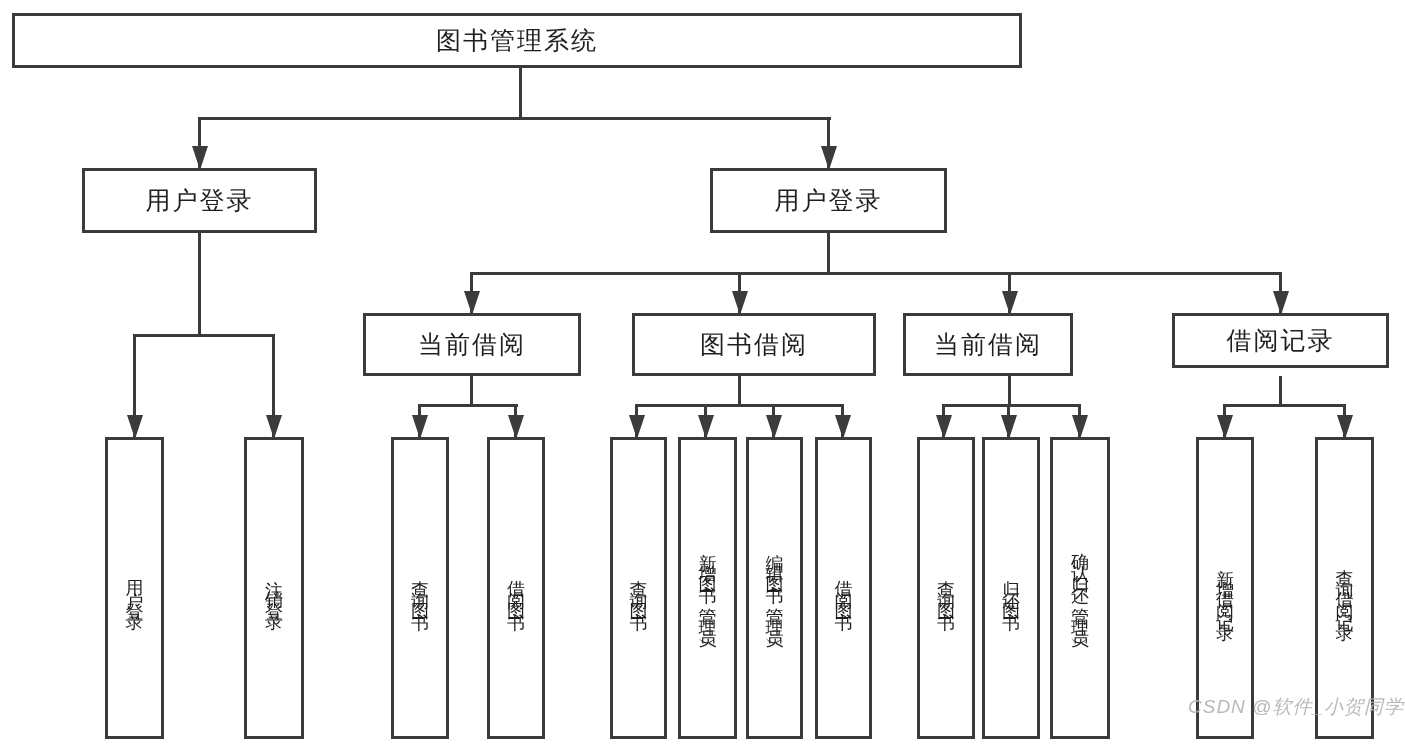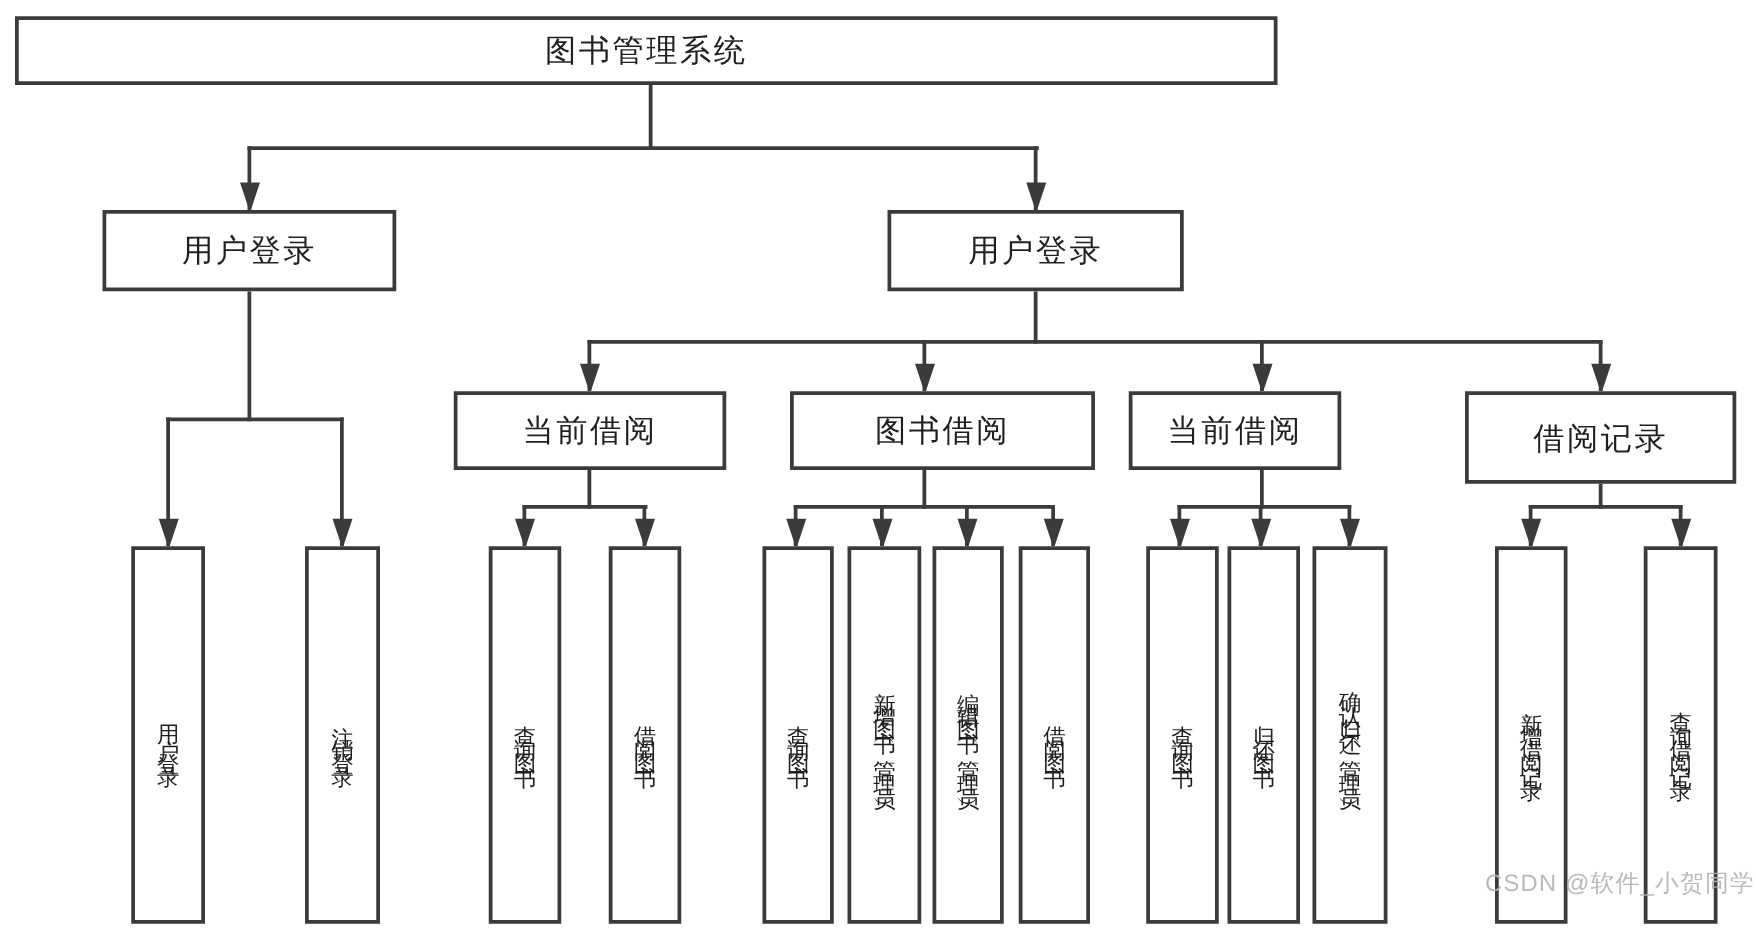--- a/index.html
+++ b/index.html
@@ -16,21 +16,21 @@
   .node.h span{font-size:25px;letter-spacing:2px;white-space:nowrap;}
   .node.v span{writing-mode:vertical-rl;text-orientation:mixed;
                font-size:18px;letter-spacing:11px;line-height:1;white-space:nowrap;}
   .watermark{position:absolute;z-index:5;font-size:19px;letter-spacing:1px;
              color:var(--watermark-color,#b3b3b3);opacity:.92;white-space:nowrap;}
 </style>
 </head>
 <body>
 
 <div class="canvas" id="canvas">
-  <div class="watermark" style="left:1188px;top:694px;">CSDN @软件_小贺同学</div>
+  <div class="watermark" style="left:1188px;top:694px;font-style:italic;">CSDN @软件_小贺同学</div>
 <div class="line" style="left: 519px; top: 68px; width: 3px; height: 52px;"></div>
     <div class="line" style="left: 198px; top: 117px; width: 633px; height: 3px;"></div>
     <div class="line" style="left: 198px; top: 117px; width: 3px; height: 51px;"></div>
     <div class="line" style="left: 827px; top: 117px; width: 3px; height: 51px;"></div>
     <div class="line" style="left: 198px; top: 233px; width: 3px; height: 104px;"></div>
     <div class="line" style="left: 133px; top: 334px; width: 142px; height: 3px;"></div>
     <div class="line" style="left: 133px; top: 334px; width: 3px; height: 103px;"></div>
     <div class="line" style="left: 272px; top: 334px; width: 3px; height: 103px;"></div>
     <div class="line" style="left: 827px; top: 233px; width: 3px; height: 42px;"></div>
     <div class="line" style="left: 470px; top: 272px; width: 812px; height: 3px;"></div>
@@ -87,21 +87,21 @@
     </div>
     <div class="node h" style="left: 363px; top: 313px; width: 218px; height: 63px;">
       <span>当前借阅</span>
     </div>
     <div class="node h" style="left: 632px; top: 313px; width: 244px; height: 63px;">
       <span>图书借阅</span>
     </div>
     <div class="node h" style="left: 903px; top: 313px; width: 170px; height: 63px; text-align: right;">
       <span>当前借阅</span>
     </div>
-    <div class="node h" style="left: 1172px; top: 313px; width: 217px; height: 74px;">
+    <div class="node h" style="left: 1172px; top: 313px; width: 217px; height: 55px;">
       <span>借阅记录</span>
     </div>
     <div class="node v" style="left: 105px; top: 437px; width: 59px; height: 302px;">
       <span>用户登录</span>
     </div>
     <div class="node v" style="left: 244px; top: 437px; width: 60px; height: 302px;">
       <span>注销登录</span>
     </div>
     <div class="node v" style="left: 391px; top: 437px; width: 58px; height: 302px;">
       <span>查询图书</span>

